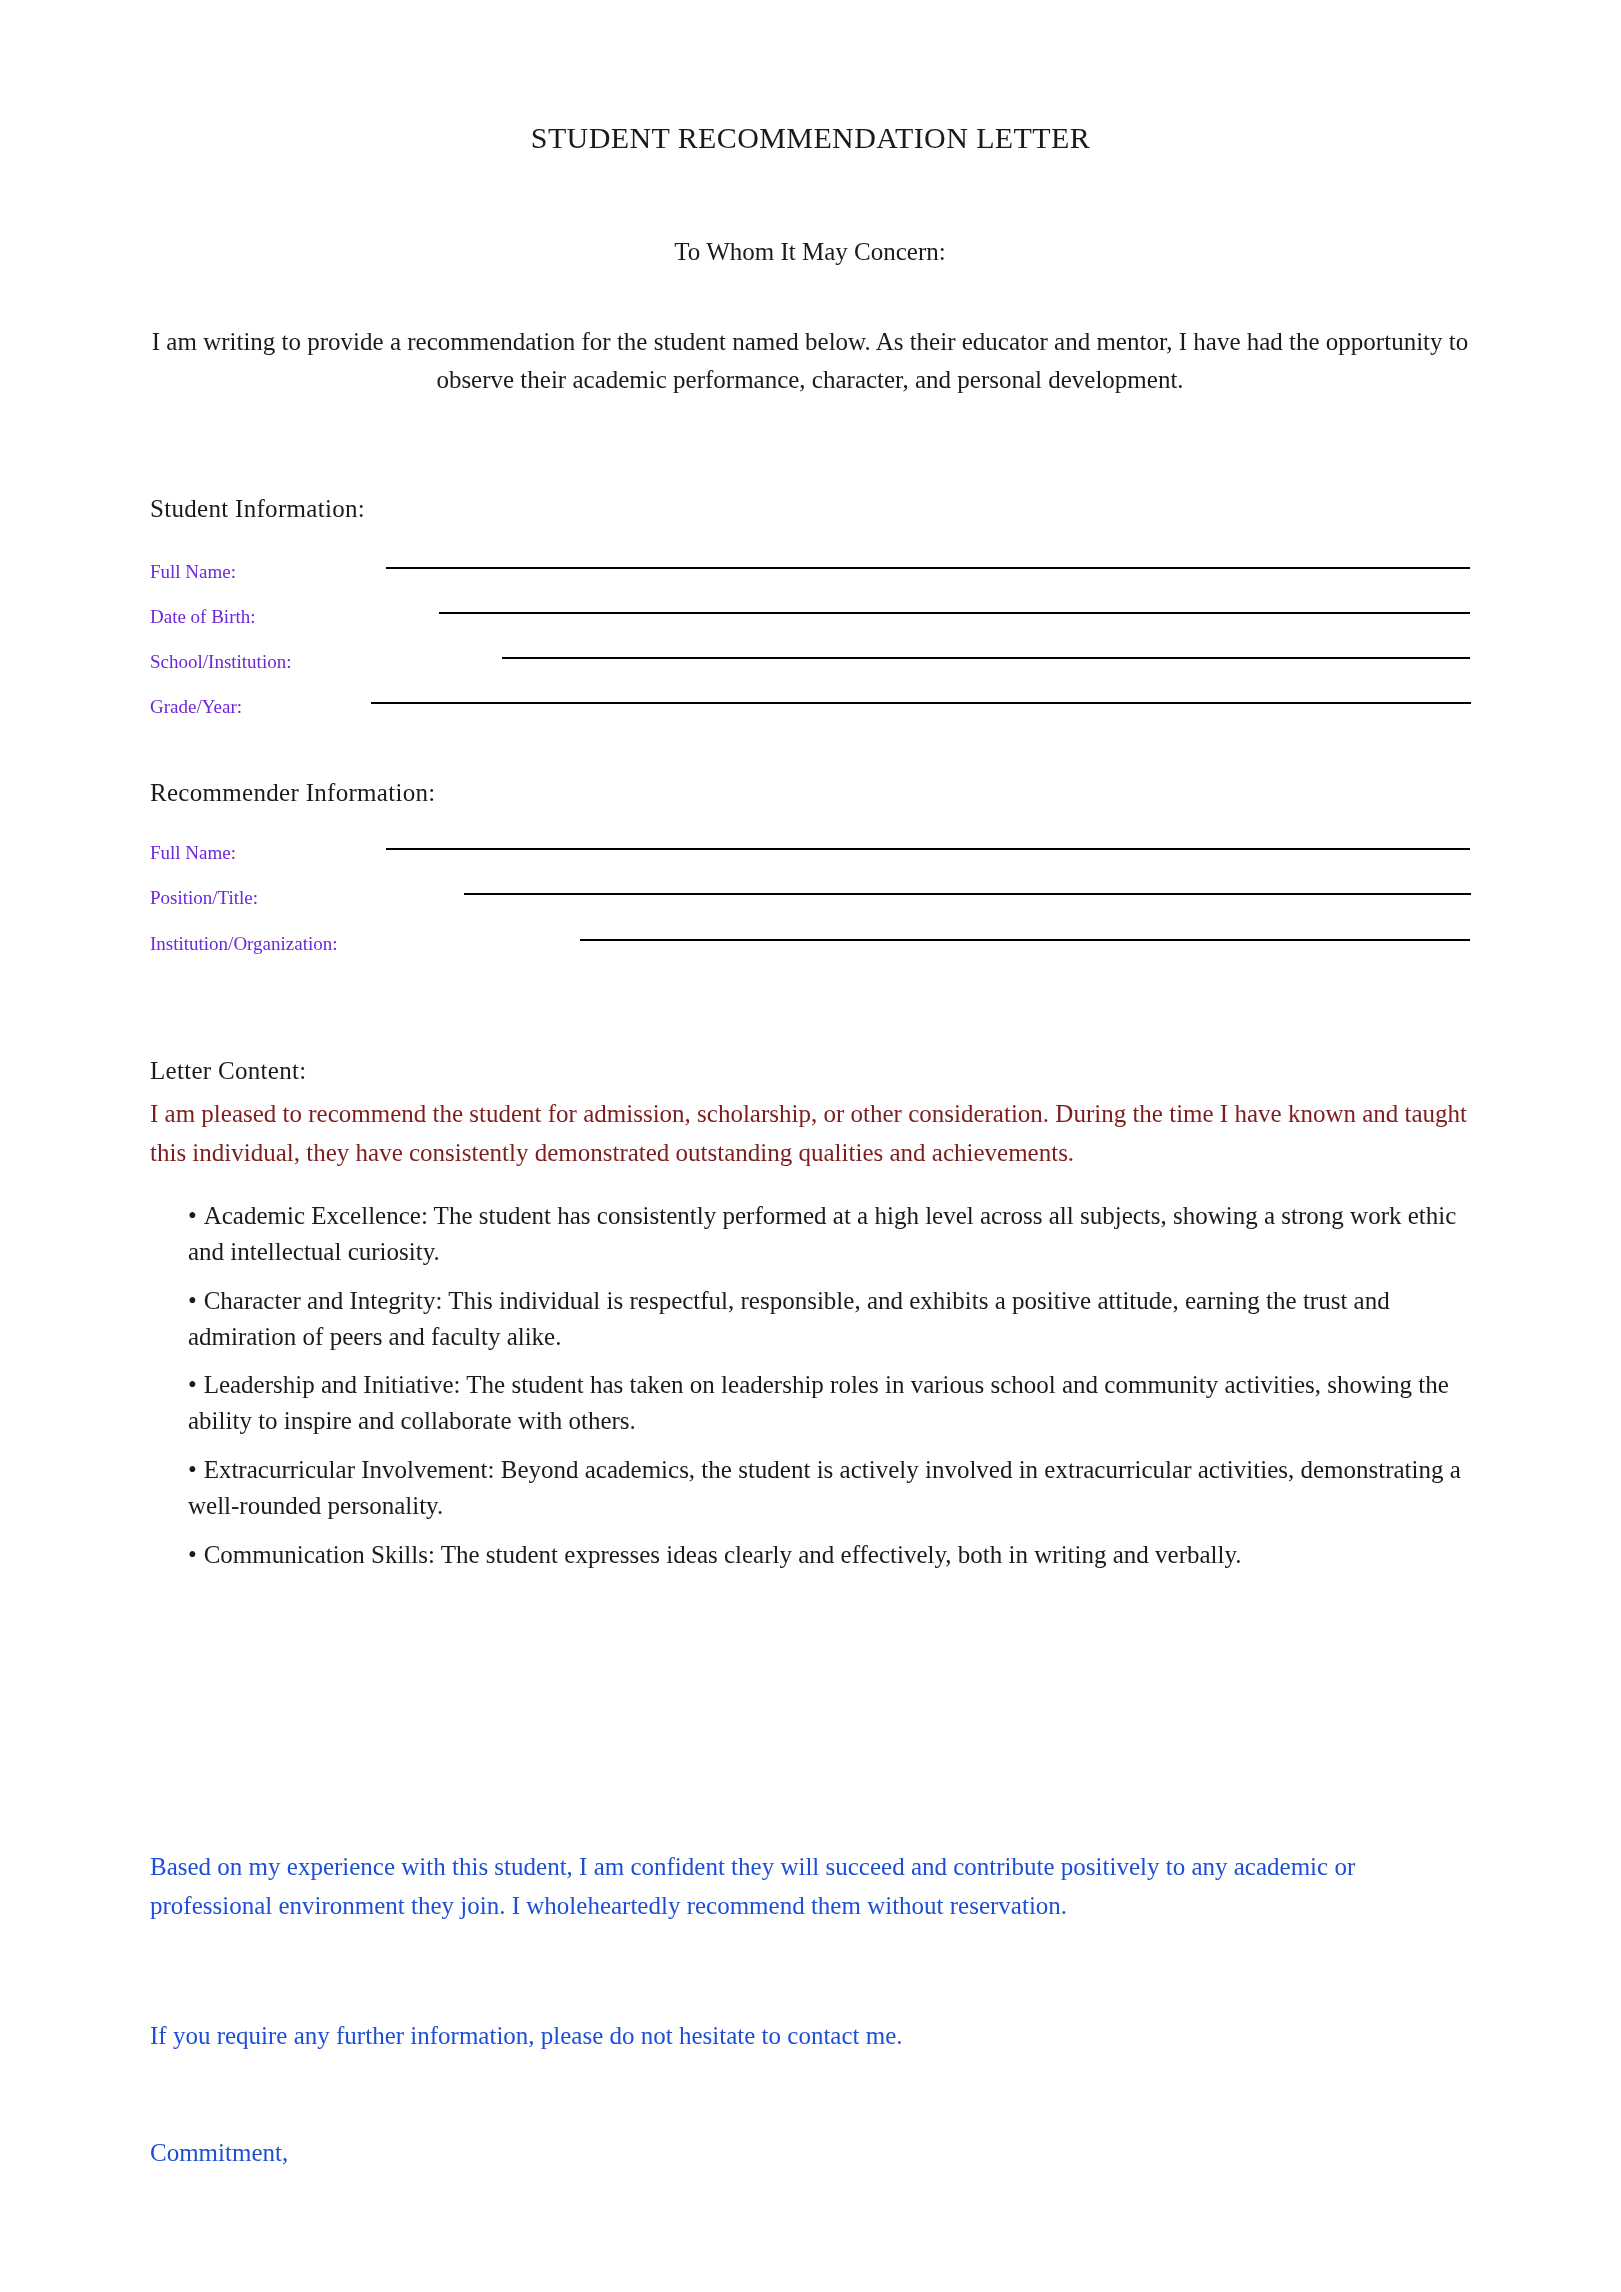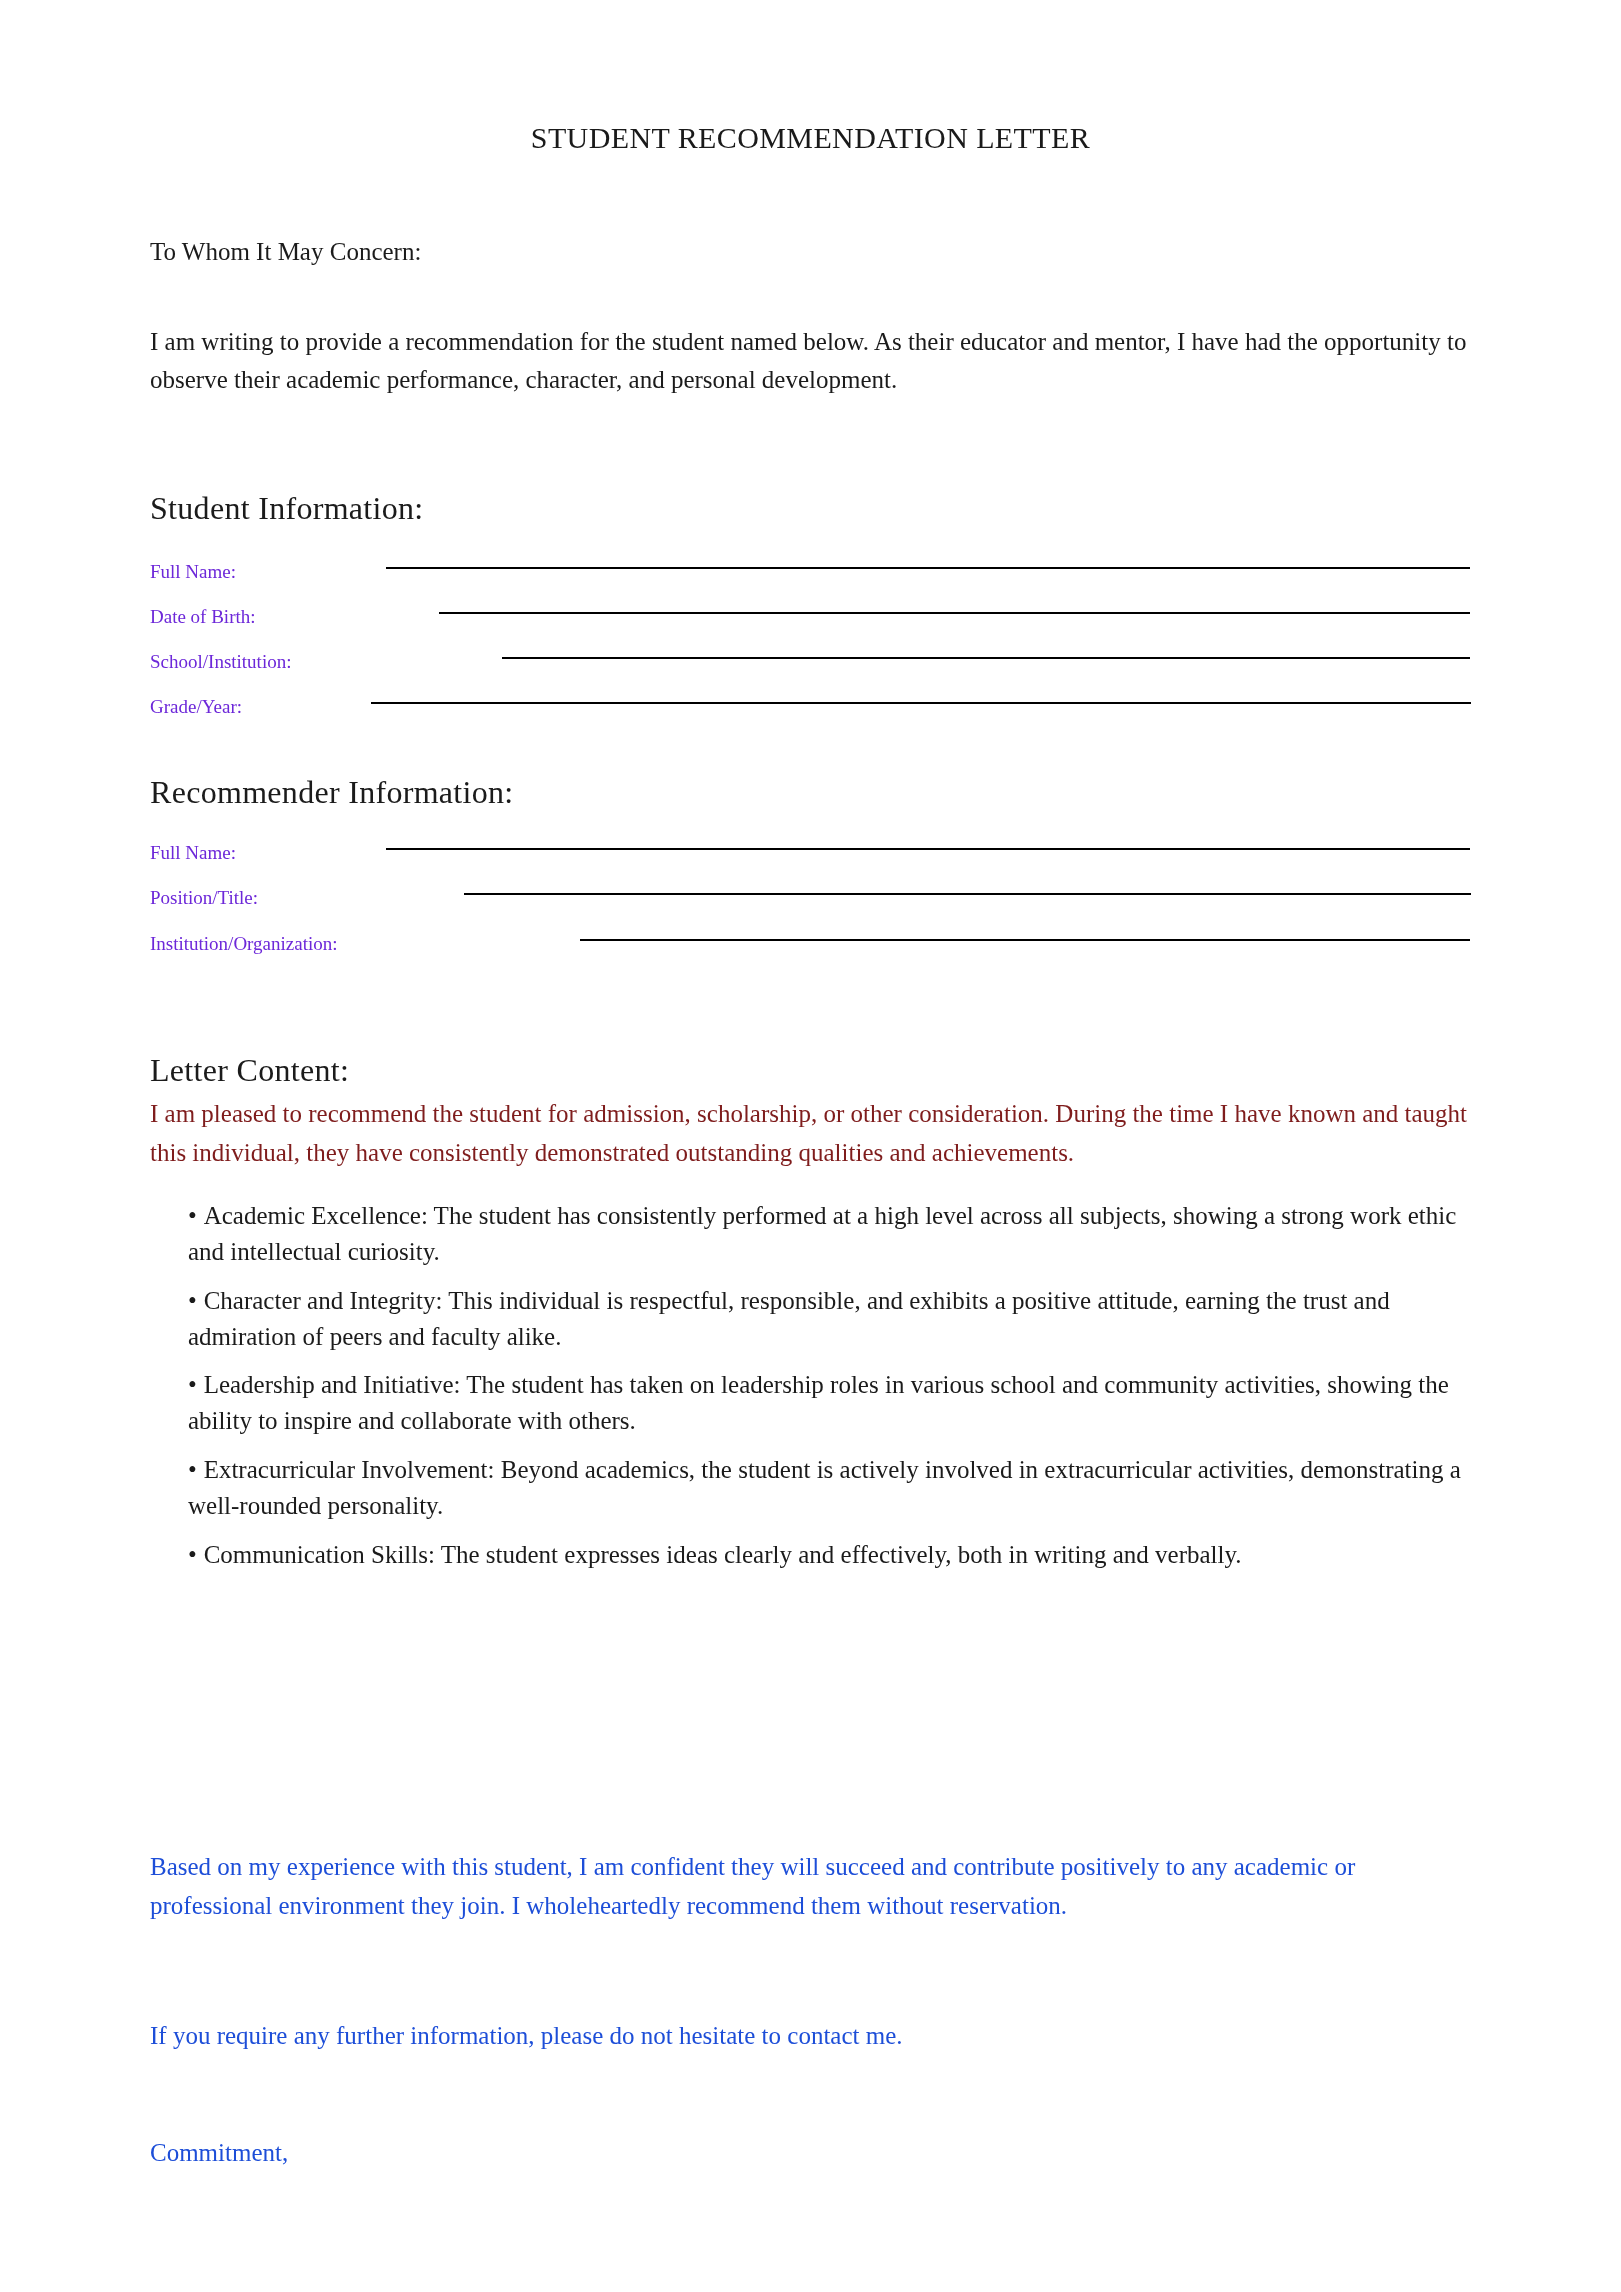--- a/index.html
+++ b/index.html
@@ -32,30 +32,30 @@
   }
 
   
   .text-block {
     position: absolute;
     left: 150px;
     width: 1320px;
     font-size: 25px;
     line-height: 38px;
     color: #1b1b1b;
-    text-align: left;
+    text-align: center;
   }
   .salutation { top: 233px; }
   .intro-para { top: 323px; }
 
   
   .section-heading {
     position: absolute;
     left: 150px;
-    font-size: 32px;
+    font-size: 25px;
     line-height: 33px;
     color: #1b1b1b;
     letter-spacing: 0.3px;
   }
 
   
   .form-row {
     position: absolute;
     left: 150px;
     width: 1320px;

